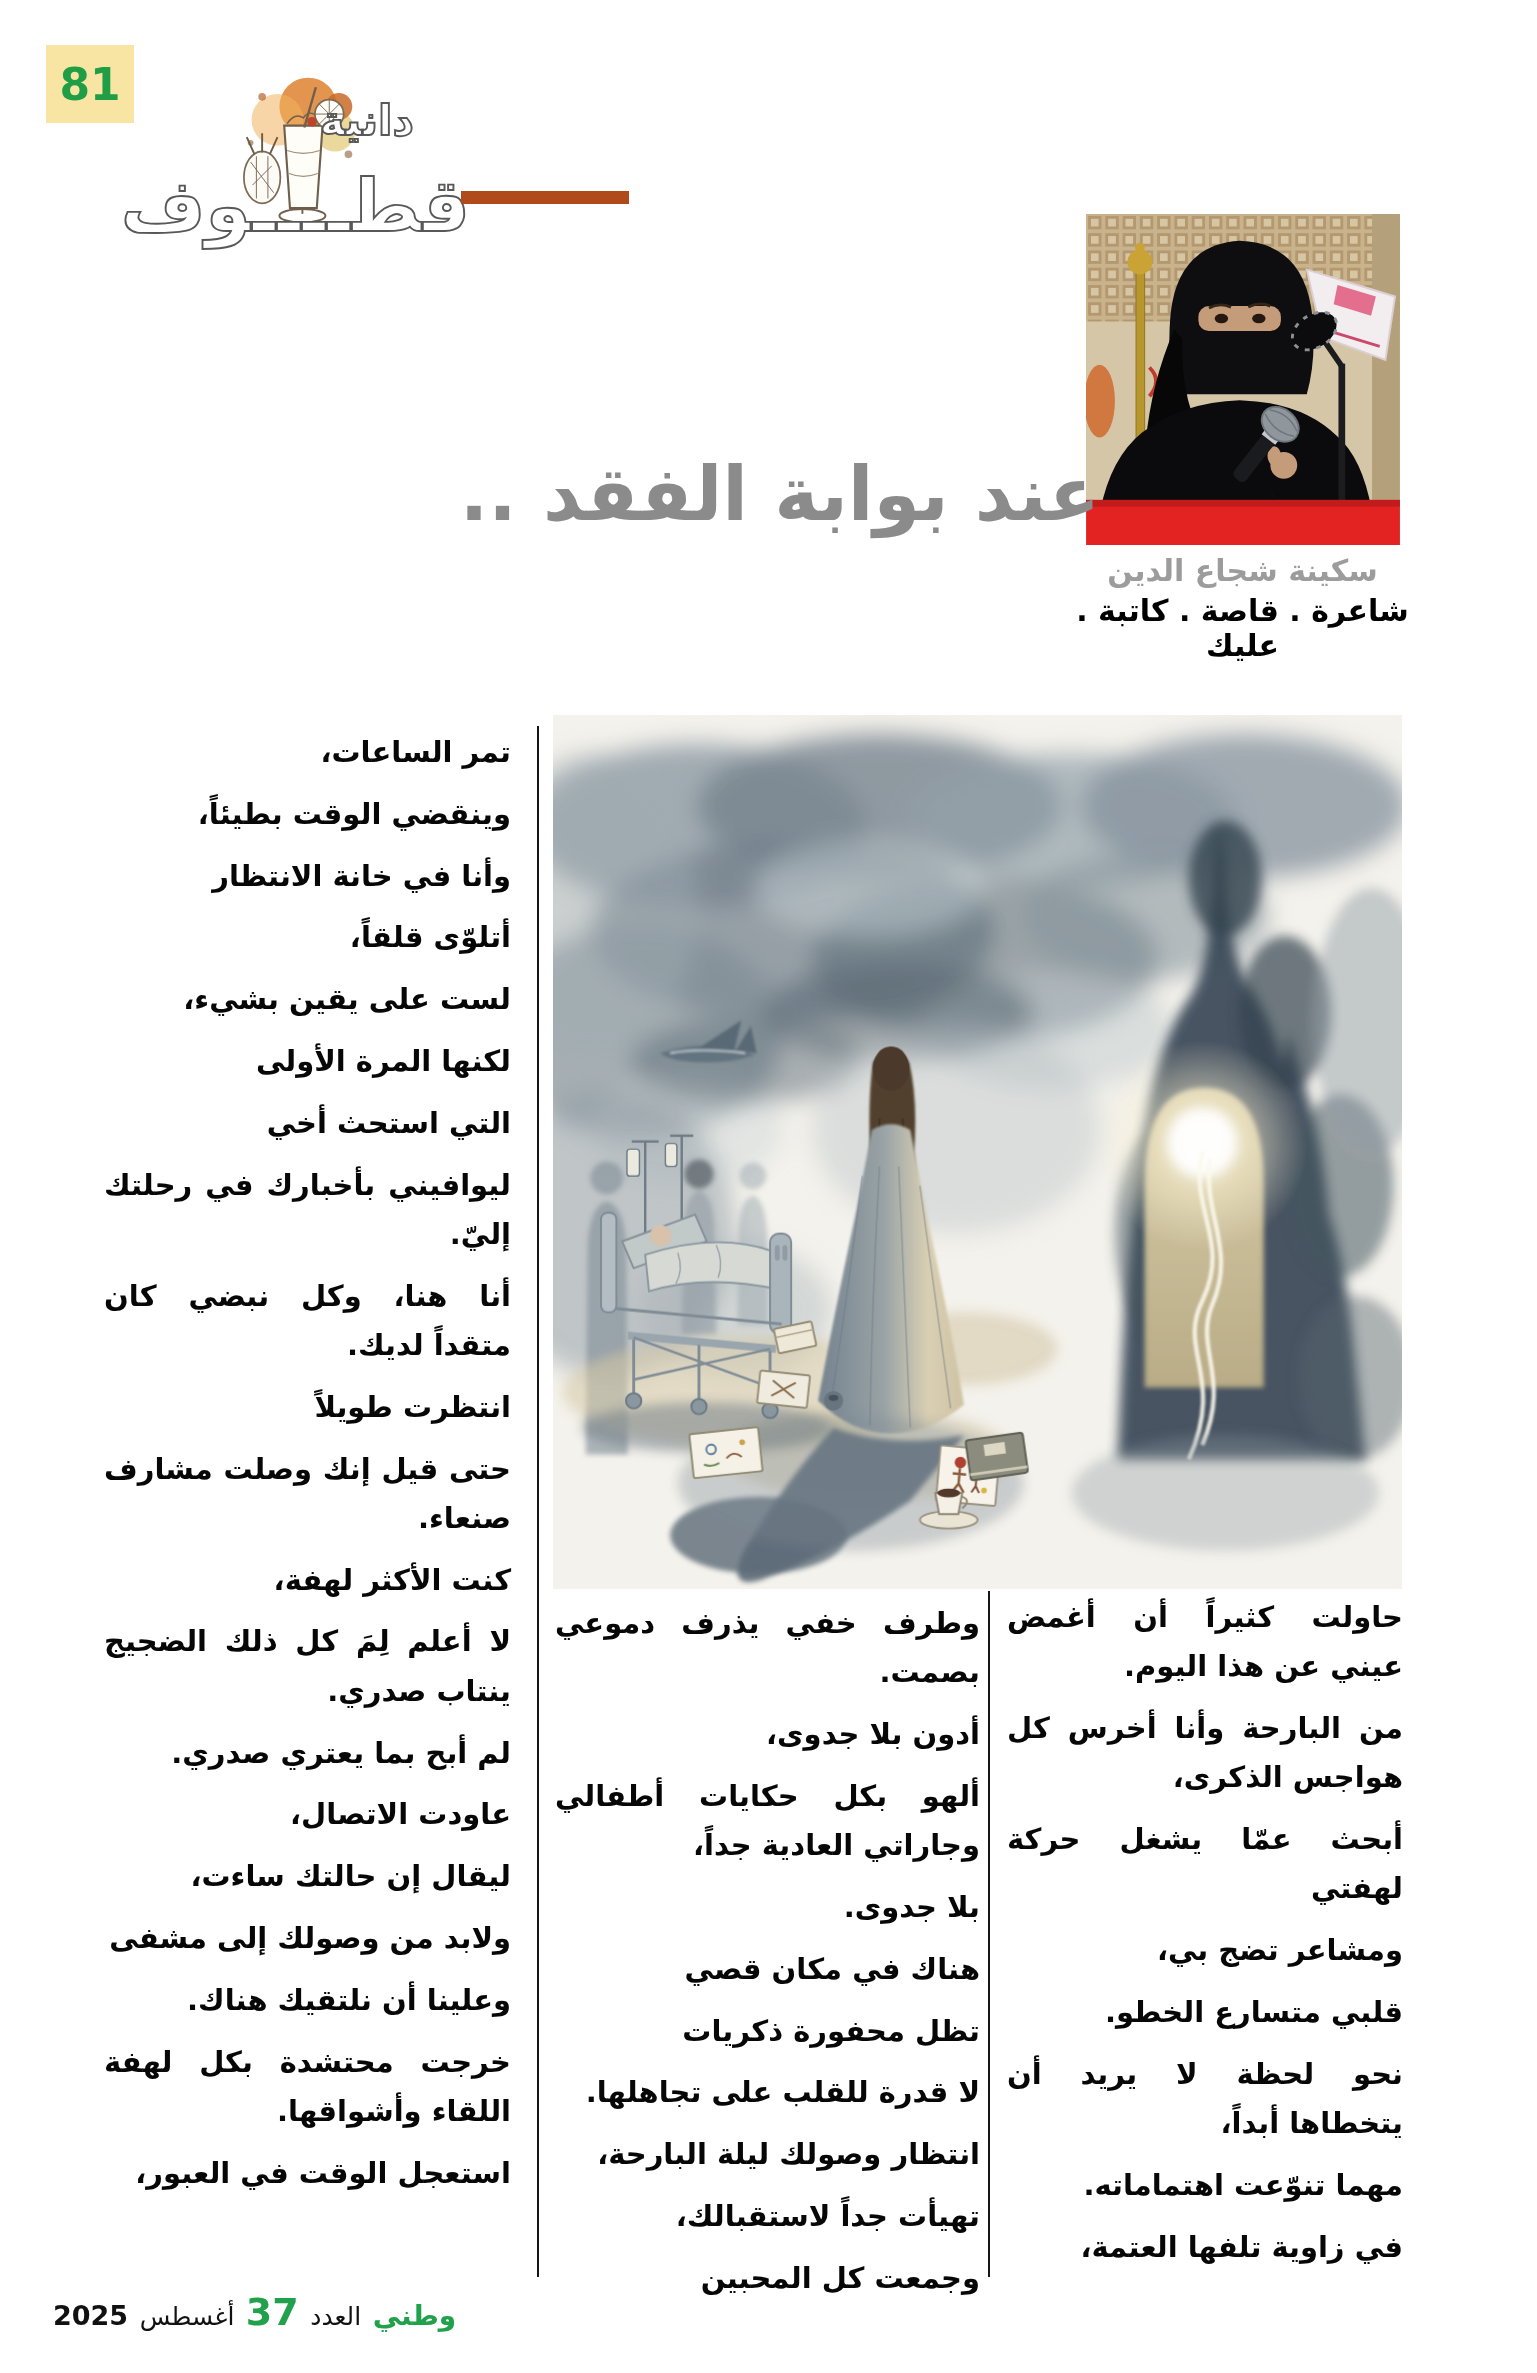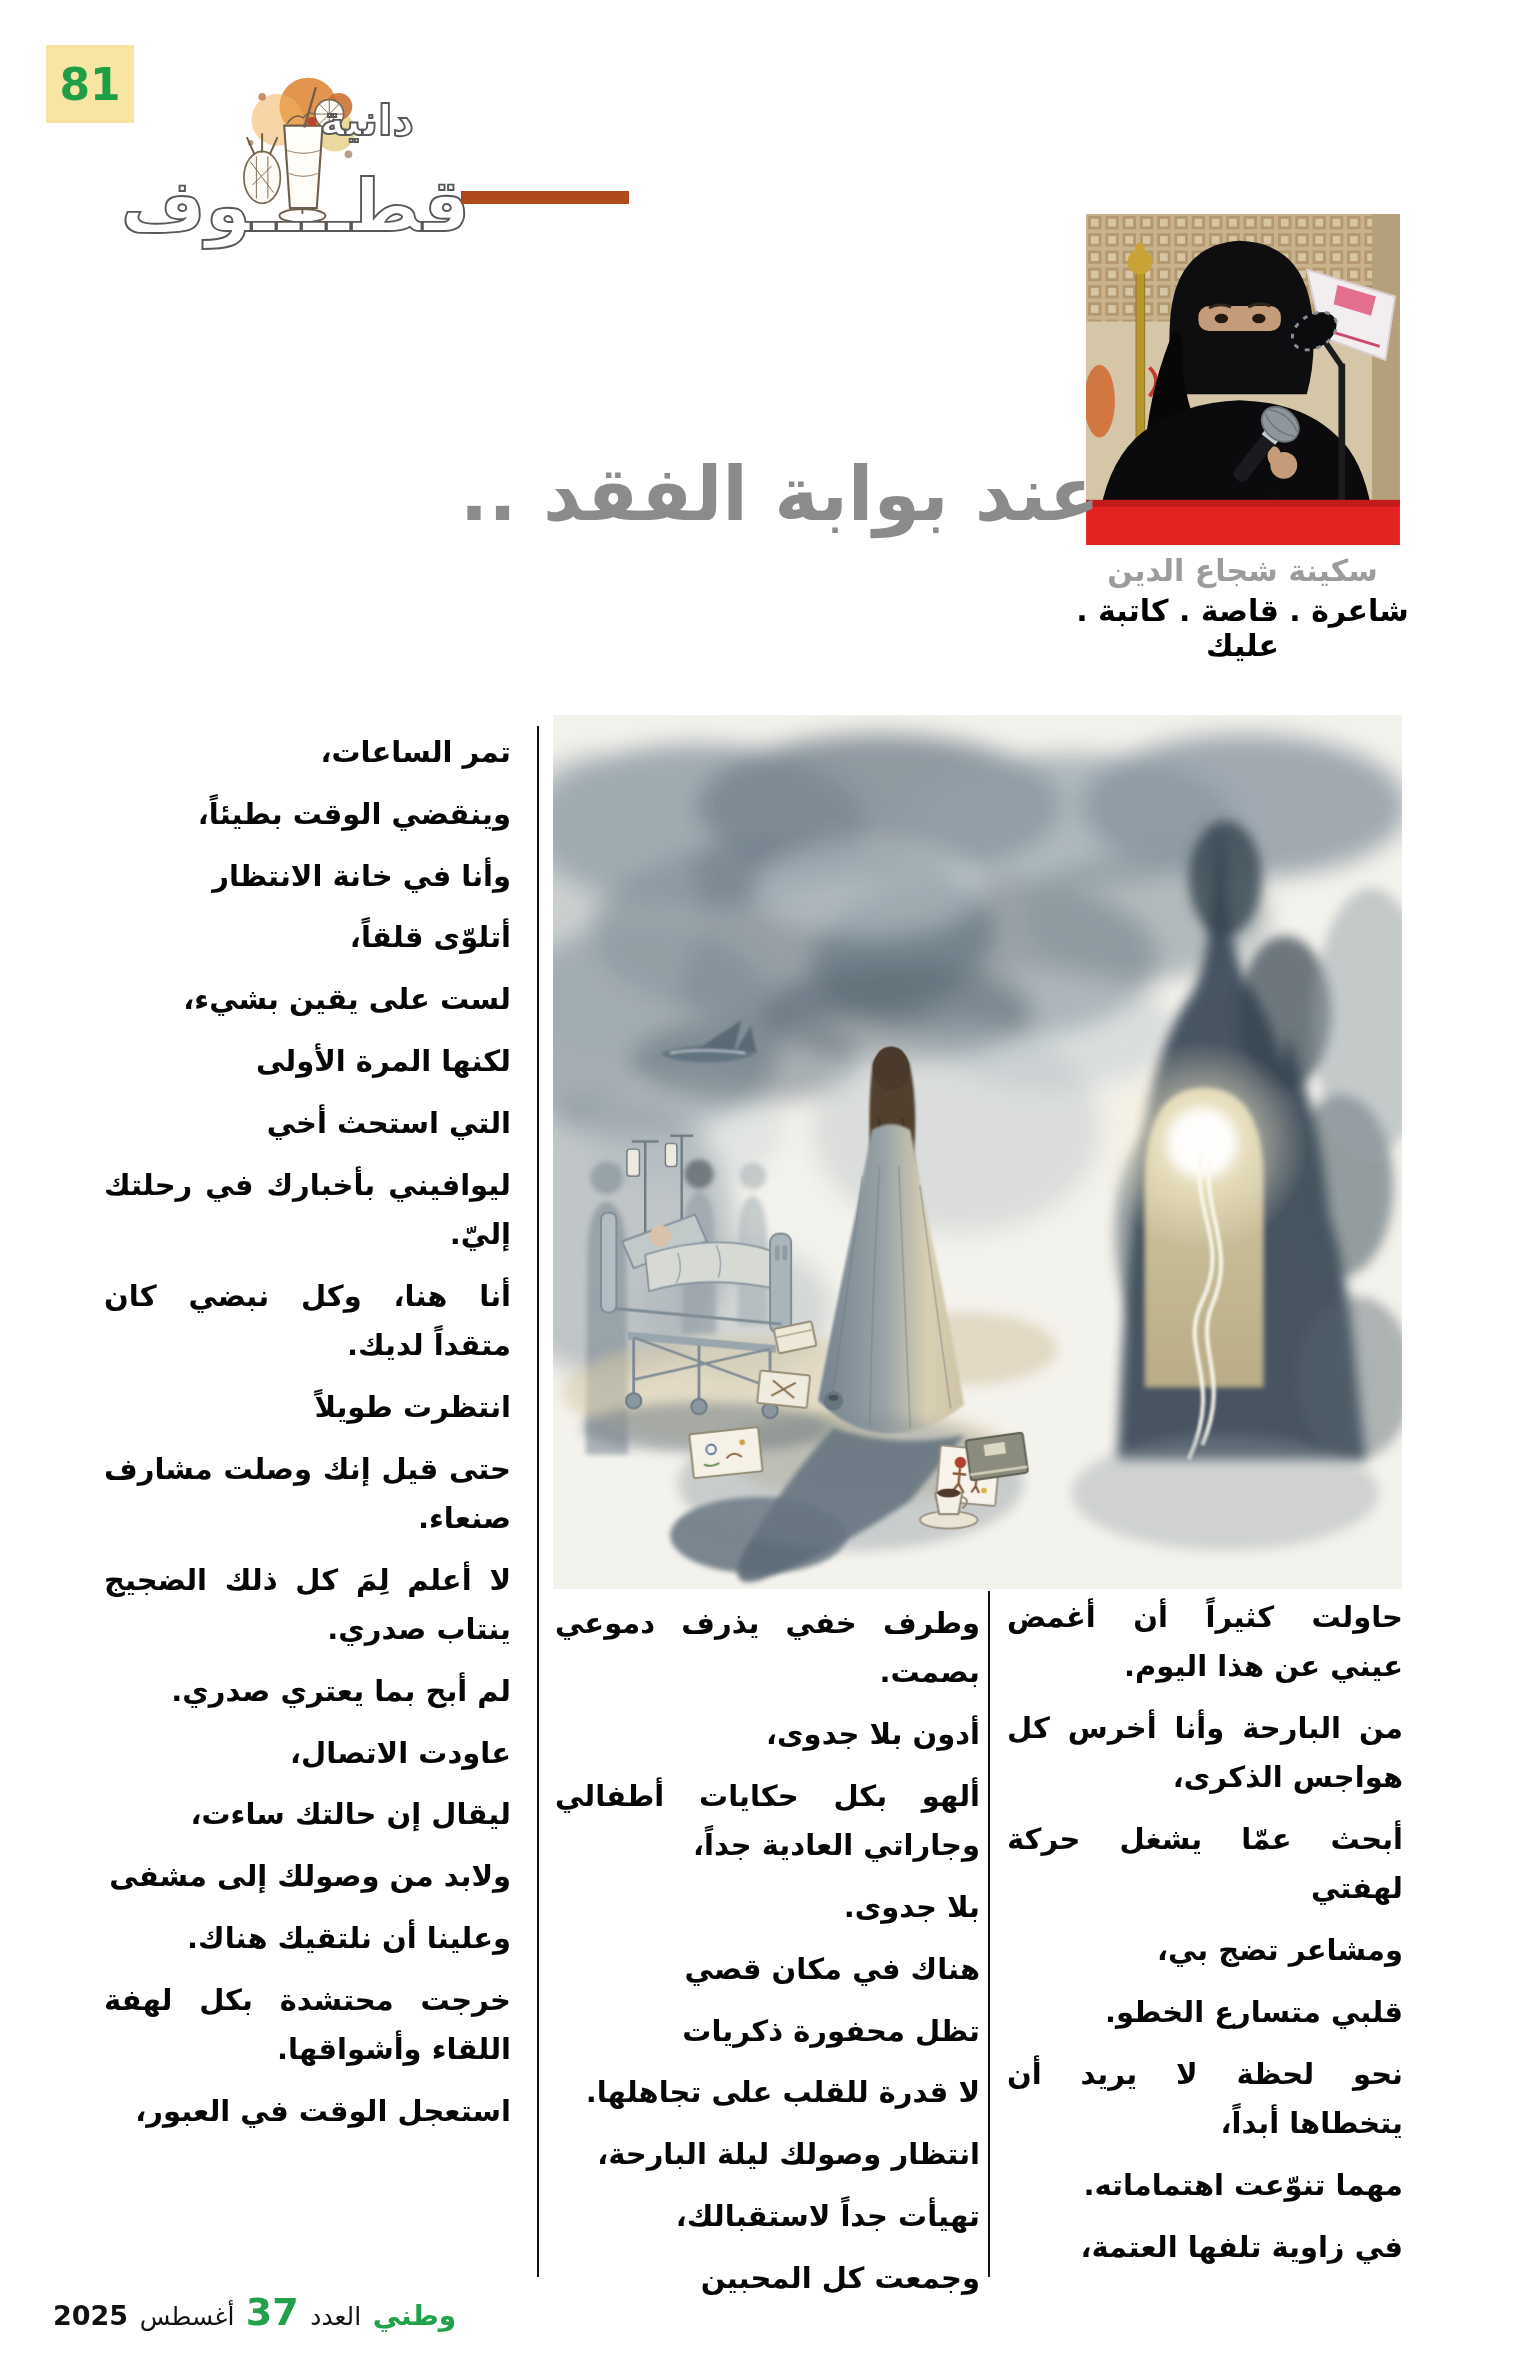--- a/index.html
+++ b/index.html
@@ -338,20 +338,21 @@
       <p>وينقضي الوقت بطيئاً،</p>
       <p>وأنا في خانة الانتظار</p>
       <p>أتلوّى قلقاً،</p>
       <p>لست على يقين بشيء،</p>
       <p>لكنها المرة الأولى</p>
       <p>التي استحث أخي</p>
       <p>ليوافيني بأخبارك في رحلتك إليّ.</p>
       <p>أنا هنا، وكل نبضي كان متقداً لديك.</p>
       <p>انتظرت طويلاً</p>
       <p>حتى قيل إنك وصلت مشارف صنعاء.</p>
+      <p>كنت الأكثر لهفة،</p>
       <p>لا أعلم لِمَ كل ذلك الضجيج ينتاب صدري.</p>
       <p>لم أبح بما يعتري صدري.</p>
       <p>عاودت الاتصال،</p>
       <p>ليقال إن حالتك ساءت،</p>
       <p>ولابد من وصولك إلى مشفى</p>
       <p>وعلينا أن نلتقيك هناك.</p>
       <p>خرجت محتشدة بكل لهفة اللقاء وأشواقها.</p>
       <p>استعجل الوقت في العبور،</p>
     </div>
 

